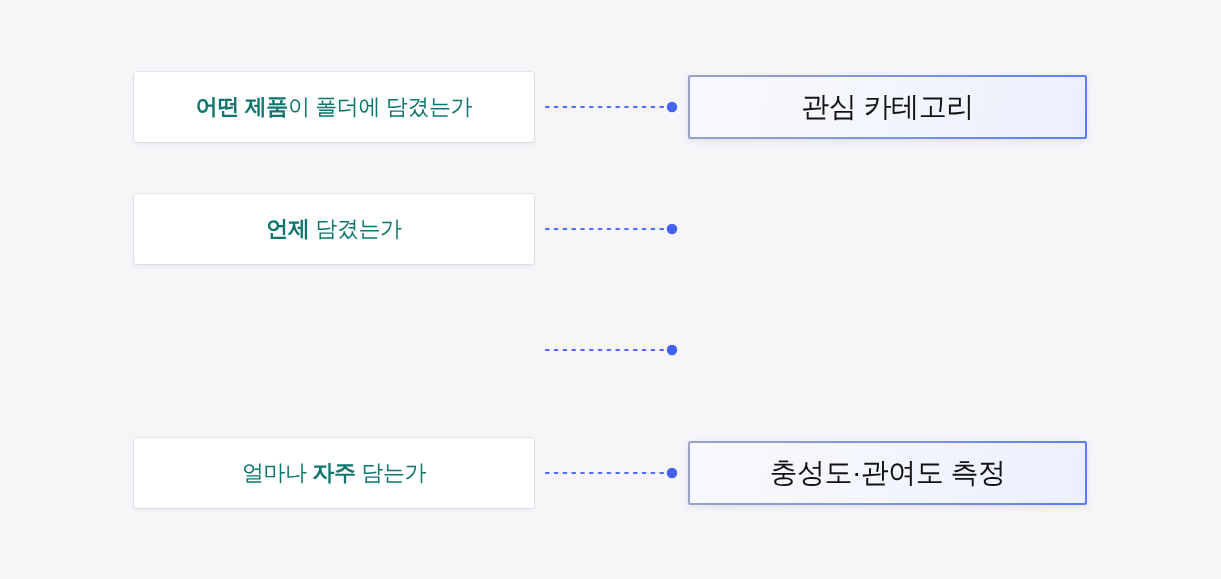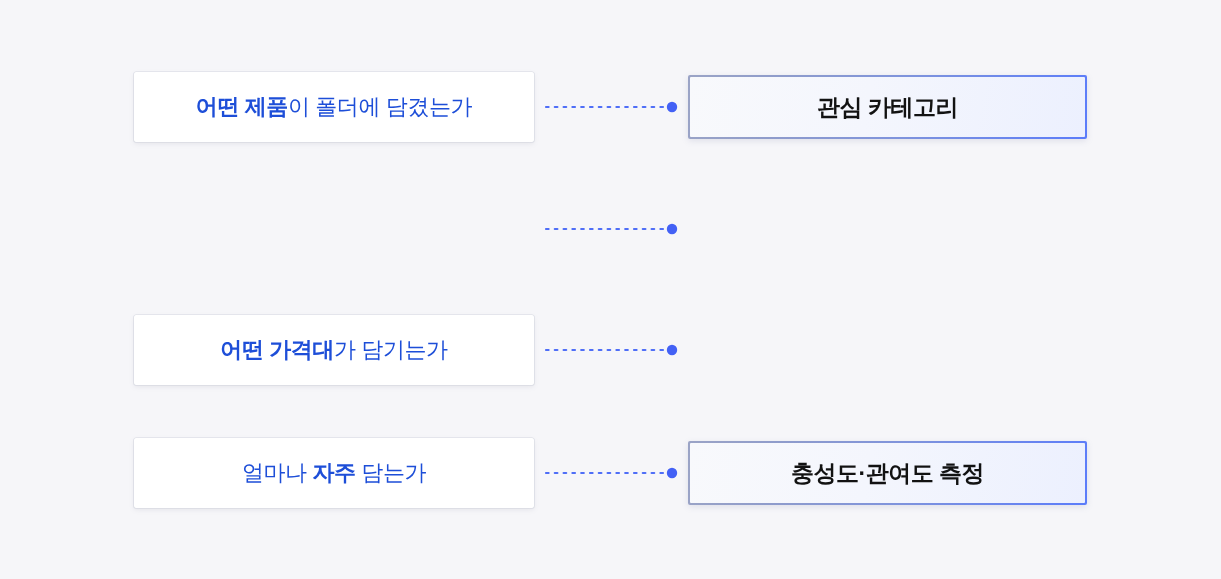--- a/index.html
+++ b/index.html
@@ -45,21 +45,21 @@
                 0 0 0 0.6px rgba(195,198,212,0.55);
     display: flex;
     align-items: center;
     justify-content: center;
     box-sizing: border-box;
     padding: 0 16px;
   }
   .q-text {
     font-size: 22px;
     letter-spacing: -0.4px;
-    color: #1d4ed8;
+    color: #0f766e;
     white-space: nowrap;
     line-height: 1;
   }
   .q-text .bold {
     font-weight: 700;
   }
   .q-text .reg {
     font-weight: 400;
   }
 
@@ -96,22 +96,22 @@
     height: 100%;
     border-radius: 1px;
     background: linear-gradient(100deg, #f8f9fc 0%, #f4f6fd 45%, #ecf0fe 100%);
     display: flex;
     align-items: center;
     justify-content: center;
     box-sizing: border-box;
     padding: 0 14px;
   }
   .a-text {
-    font-size: 23px;
-    font-weight: 700;
+    font-size: 28px;
+    font-weight: 400;
     letter-spacing: -0.5px;
     color: #121212;
     white-space: nowrap;
     line-height: 1;
   }
 </style>
 </head>
 <body>
 
 <div id="diagram">
@@ -134,38 +134,38 @@
     <div class="a-box">
       <div class="a-inner">
         <span class="a-text">관심 카테고리</span>
       </div>
     </div>
 
   </div>
 
   <div class="row row-2">
 
+    <div class="q-box">
+      <div class="q-text">
+        <span class="bold">언제</span><span class="reg"> 담겼는가</span>
+      </div>
+    </div>
 
     <div class="connector">
       <svg viewBox="0 0 136 12" xmlns="http://www.w3.org/2000/svg">
         <line x1="4" y1="6" x2="124" y2="6" stroke="#4f6ef7" stroke-width="2.2" stroke-linecap="round" stroke-dasharray="2.6 6.2"></line>
         <circle cx="130" cy="6" r="5.2" fill="#4361f5"></circle>
       </svg>
     </div>
 
 
   </div>
 
   <div class="row row-3">
 
-    <div class="q-box">
-      <div class="q-text">
-        <span class="bold">어떤 가격대</span><span class="reg">가 담기는가</span>
-      </div>
-    </div>
 
     <div class="connector">
       <svg viewBox="0 0 136 12" xmlns="http://www.w3.org/2000/svg">
         <line x1="4" y1="6" x2="124" y2="6" stroke="#4f6ef7" stroke-width="2.2" stroke-linecap="round" stroke-dasharray="2.6 6.2"></line>
         <circle cx="130" cy="6" r="5.2" fill="#4361f5"></circle>
       </svg>
     </div>
 
 
   </div>

